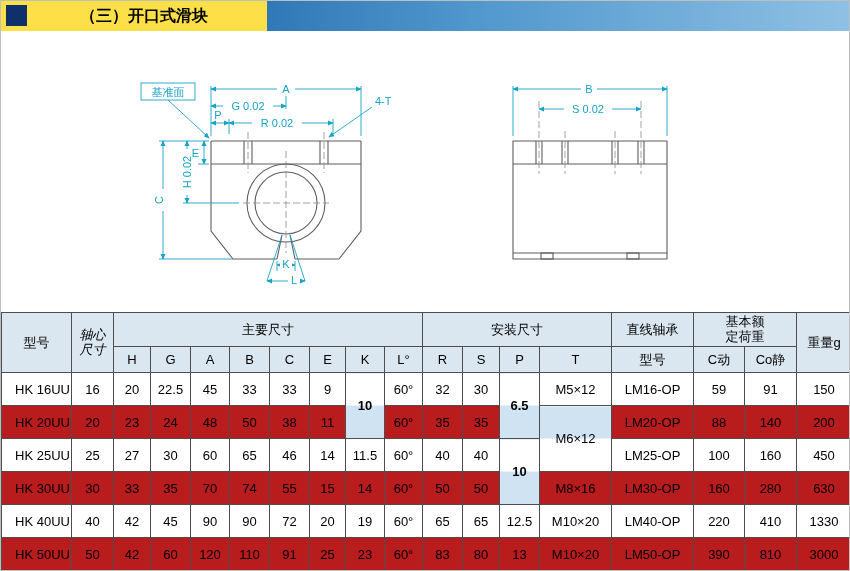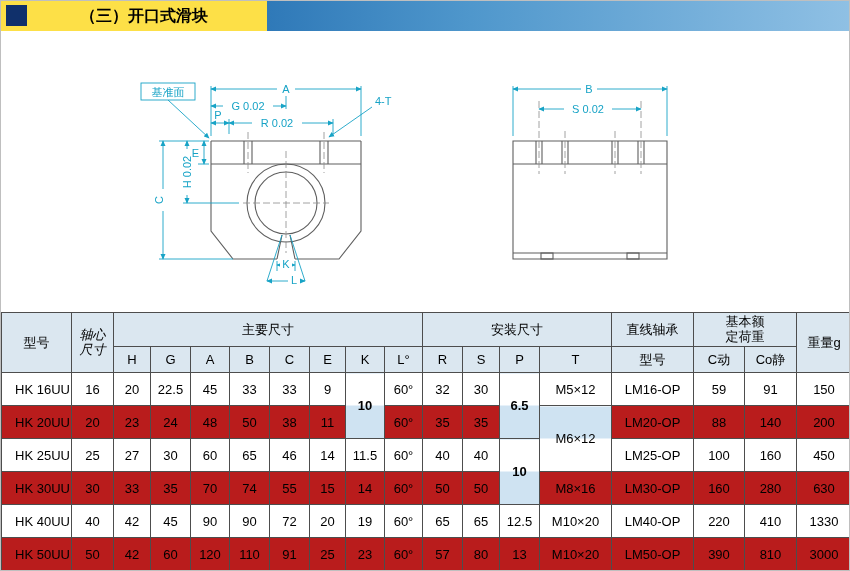--- a/index.html
+++ b/index.html
@@ -308,21 +308,21 @@
       <td class="model">HK 50UU</td>
       <td>50</td>
       <td>42</td>
       <td>60</td>
       <td>120</td>
       <td>110</td>
       <td>91</td>
       <td>25</td>
       <td>23</td>
       <td>60°</td>
-      <td>57</td>
+      <td>83</td>
       <td>80</td>
       <td>13</td>
       <td>M10×20</td>
       <td>LM50-OP</td>
       <td>390</td>
       <td>810</td>
       <td>3000</td>
     </tr>
   </tbody>
 </table>

